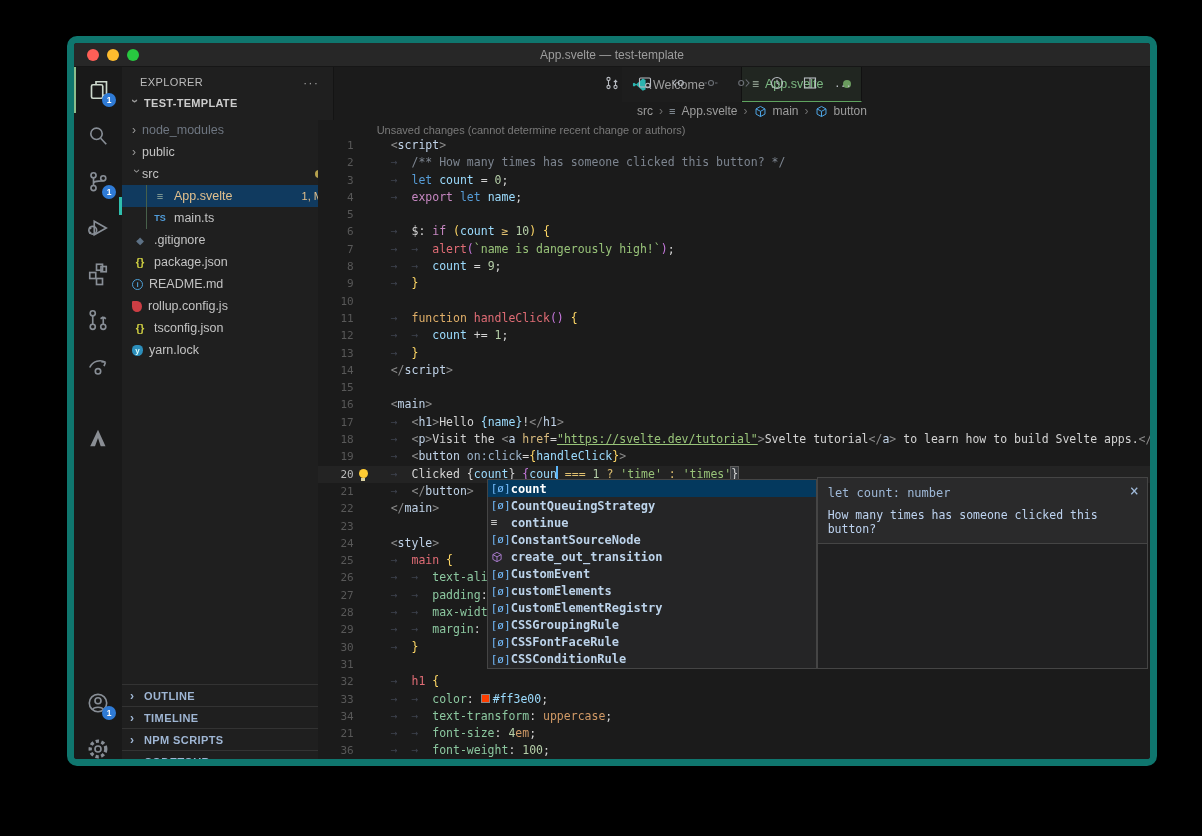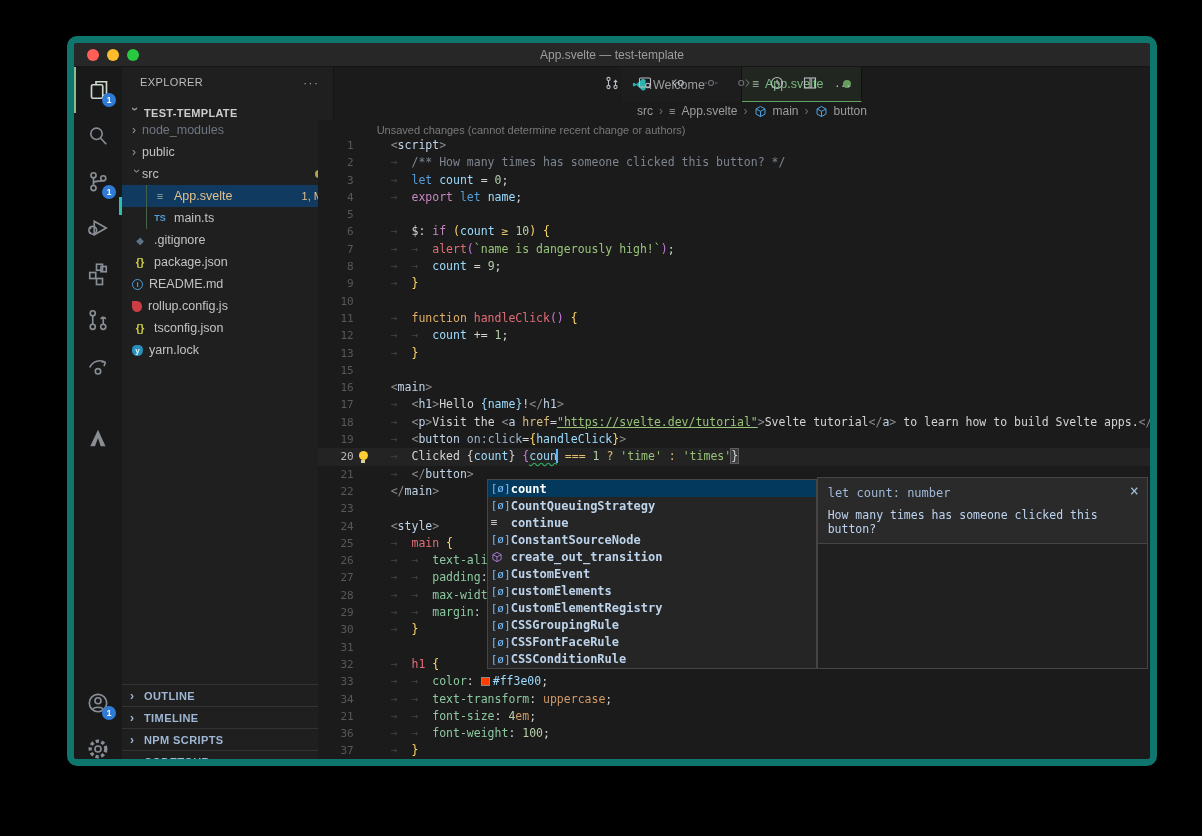--- a/index.html
+++ b/index.html
@@ -31,21 +31,21 @@
   .act-spacer { flex:1; }
   .azure-gap { margin-top:26px; }
   .scm-indicator { position:absolute; right:0; top:130px; width:3px; height:18px;
                    background:#2fbfae; }
   
   .sidebar { width:212px; background:#1f1f1f; flex:none; display:flex;
              flex-direction:column; border-right:1px solid #141414; font-size:12.5px;}
   .sb-header { height:30px; display:flex; align-items:center; padding:0 14px 0 18px;
                color:#bcbcbc; font-size:11px; letter-spacing:.4px; }
   .sb-header .more { margin-left:auto; color:#9a9a9a; font-size:13px; letter-spacing:1px;}
-  .sb-section { height:22px; display:flex; align-items:flex-end; padding:0 8px;
+  .sb-section { height:22px; display:flex; align-items:flex-start; padding:0 8px;
                 color:#cccccc; font-weight:bold; font-size:11px; letter-spacing:.3px;}
   .sb-section .chev { margin-right:4px; }
   .chev { display:inline-block; color:#9a9a9a; font-size:12px; width:10px; }
   .chev.open { transform:rotate(90deg); }
   .tree { }
   .trow { height:22px; display:flex; align-items:center; color:#c3c3c3; position:relative;}
   .trow.dim { color:#6e7681; }
   .trow.selected { background:#103a5f; color:#e2c08d; }
   .trow .badge { margin-left:auto; margin-right:10px; font-size:11px; color:#e2c08d; }
   .trow .dot { margin-left:auto; margin-right:10px; width:8px; height:8px;
@@ -396,20 +396,21 @@
             <div class="code-line"><span class="ln">4</span><span class="code"><span class="dim">→  </span><span class="kw">export </span><span class="kwb">let </span><span class="vr">name</span><span class="op">;</span></span></div>
             <div class="code-line"><span class="ln">5</span><span class="code"></span></div>
             <div class="code-line"><span class="ln">6</span><span class="code"><span class="dim">→  </span><span class="wh">$</span><span class="op">: </span><span class="kw">if </span><span class="b1">(</span><span class="vr">count</span><span class="gold"> ≥ </span><span class="num">10</span><span class="b1">)</span><span class="b1"> {</span></span></div>
             <div class="code-line"><span class="ln">7</span><span class="code"><span class="dim">→  →  </span><span class="fn">alert</span><span class="b2">(</span><span class="str">`name is dangerously high!`</span><span class="b2">)</span><span class="op">;</span></span></div>
             <div class="code-line"><span class="ln">8</span><span class="code"><span class="dim">→  →  </span><span class="vr">count</span><span class="op"> = </span><span class="num">9</span><span class="op">;</span></span></div>
             <div class="code-line"><span class="ln">9</span><span class="code"><span class="dim">→  </span><span class="b1">}</span></span></div>
             <div class="code-line"><span class="ln">10</span><span class="code"></span></div>
             <div class="code-line"><span class="ln">11</span><span class="code"><span class="dim">→  </span><span class="kwy">function </span><span class="fn">handleClick</span><span class="b2">()</span><span class="b1"> {</span></span></div>
             <div class="code-line"><span class="ln">12</span><span class="code"><span class="dim">→  →  </span><span class="vr">count</span><span class="op"> += </span><span class="num">1</span><span class="op">;</span></span></div>
             <div class="code-line"><span class="ln">13</span><span class="code"><span class="dim">→  </span><span class="b1">}</span></span></div>
+            <div class="code-line"><span class="ln">14</span><span class="code"><span class="pn">&lt;/</span><span class="tag">script</span><span class="pn">&gt;</span></span></div>
             <div class="code-line"><span class="ln">15</span><span class="code"></span></div>
             <div class="code-line"><span class="ln">16</span><span class="code"><span class="pn">&lt;</span><span class="tag">main</span><span class="pn">&gt;</span></span></div>
             <div class="code-line"><span class="ln">17</span><span class="code"><span class="dim">→  </span><span class="pn">&lt;</span><span class="tag">h1</span><span class="pn">&gt;</span><span class="wh">Hello </span><span class="vr">{</span><span class="vr">name</span><span class="vr">}</span><span class="wh">!</span><span class="pn">&lt;/</span><span class="tag">h1</span><span class="pn">&gt;</span></span></div>
             <div class="code-line"><span class="ln">18</span><span class="code"><span class="dim">→  </span><span class="pn">&lt;</span><span class="tag">p</span><span class="pn">&gt;</span><span class="wh">Visit the </span><span class="pn">&lt;</span><span class="tag">a </span><span class="at">href</span><span class="op">=</span><span class="lnk">"https://svelte.dev/tutorial"</span><span class="pn">&gt;</span><span class="wh">Svelte tutorial</span><span class="pn">&lt;/</span><span class="tag">a</span><span class="pn">&gt;</span><span class="wh"> to learn how to build Svelte apps.</span><span class="pn">&lt;/</span><span class="tag">p</span><span class="pn">&gt;</span></span></div>
             <div class="code-line"><span class="ln">19</span><span class="code"><span class="dim">→  </span><span class="pn">&lt;</span><span class="tag">button </span><span class="atb">on:click</span><span class="op">=</span><span class="b1">{</span><span class="vr">handleClick</span><span class="b1">}</span><span class="pn">&gt;</span></span></div>
             <div class="code-line current"><span class="ln">20</span><span class="bulb"></span><span class="code"><span class="dim">→  </span><span class="wh">Clicked </span><span class="wh">{</span><span class="vr">count</span><span class="wh">}</span><span class="wh"> </span><span class="b2">{</span><span class="sq">coun</span><span class="cursorbar"></span><span class="wh"> </span><span class="gold">===</span><span class="wh"> </span><span class="num">1</span><span class="wh"> </span><span class="gold">?</span><span class="wh"> </span><span class="str">'time'</span><span class="wh"> </span><span class="gold">:</span><span class="wh"> </span><span class="str">'times'</span><span class="mb">}</span></span></div>
             <div class="code-line"><span class="ln">21</span><span class="code"><span class="dim">→  </span><span class="pn">&lt;/</span><span class="tag">button</span><span class="pn">&gt;</span></span></div>
             <div class="code-line"><span class="ln">22</span><span class="code"><span class="pn">&lt;/</span><span class="tag">main</span><span class="pn">&gt;</span></span></div>
             <div class="code-line"><span class="ln">23</span><span class="code"></span></div>
             <div class="code-line"><span class="ln">24</span><span class="code"><span class="pn">&lt;</span><span class="tag">style</span><span class="pn">&gt;</span></span></div>

